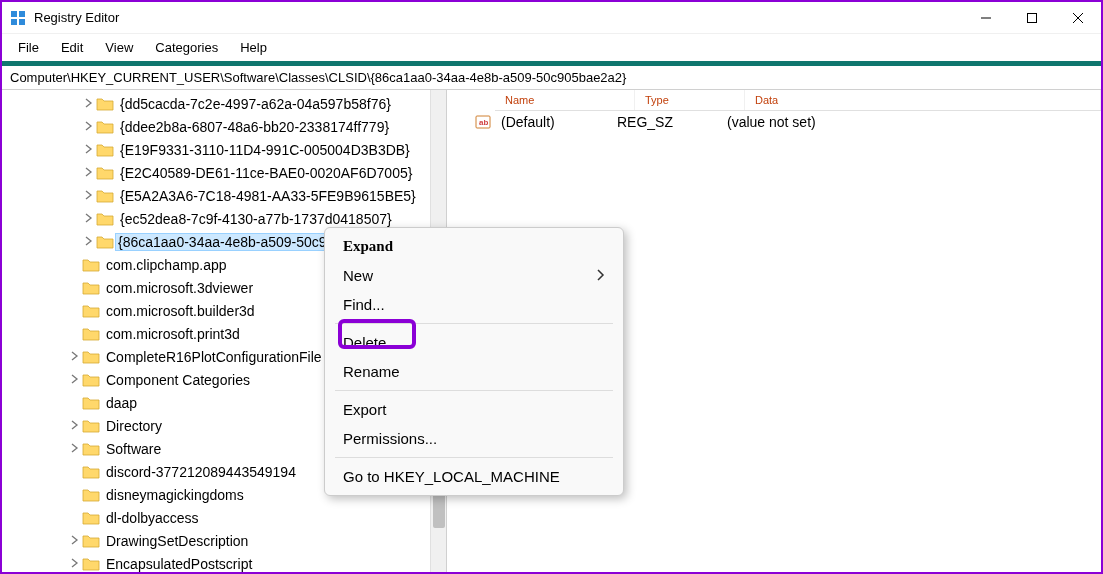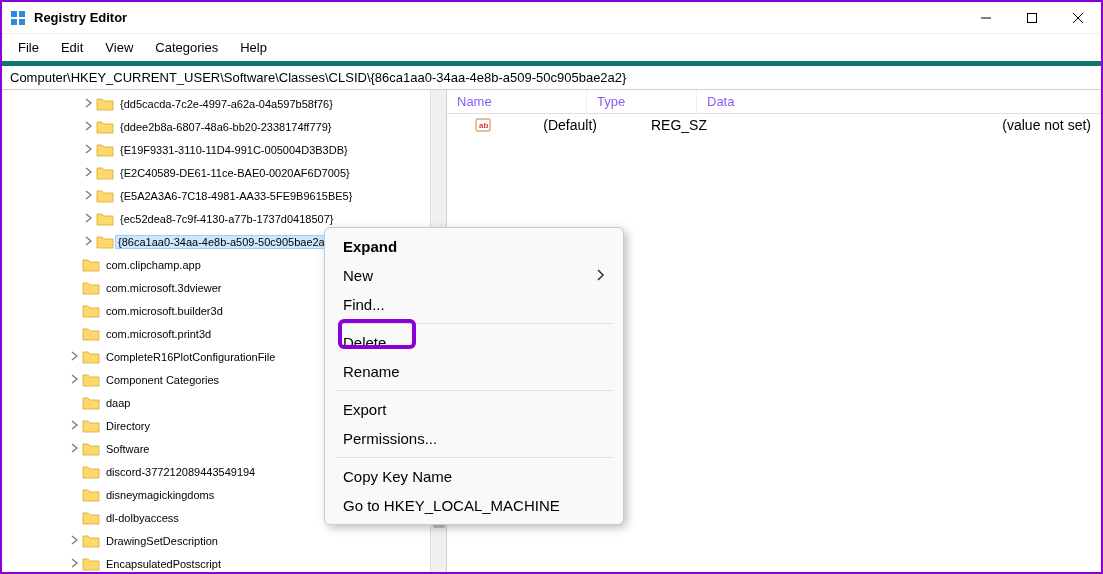--- a/index.html
+++ b/index.html
@@ -29,21 +29,20 @@
     background: #fff;
     border-bottom: 1px solid #f0f0f0;
   }
   .titlebar .app-icon {
     width: 16px; height: 16px;
     margin-right: 8px;
   }
   .titlebar .title {
     flex: 1;
     font-size: 13px;
-    font-weight: bold;
   }
   .win-controls {
     display: flex;
     height: 100%;
   }
   .win-btn {
     width: 46px;
     display: flex;
     align-items: center;
     justify-content: center;
@@ -83,21 +82,21 @@
   .tree {
     padding: 2px 0 2px 0;
     height: 100%;
     overflow: hidden;
   }
   .tree-row {
     display: flex;
     align-items: center;
     height: 23px;
     white-space: nowrap;
-    font-size: 11px;
+    font-size: 14px;
   }
   .tree-row .indent { display: inline-block; height: 1px; }
   .tree-row .chev {
     width: 14px;
     text-align: center;
     color: #666;
     font-size: 11px;
   }
   .tree-row .chev.blank { visibility: hidden; }
   .tree-row .folder {
@@ -132,35 +131,36 @@
   }
   
   .list-pane {
     flex: 1;
     display: flex;
     flex-direction: column;
   }
   .list-header {
     display: flex;
     border-bottom: 1px solid #e0e0e0;
-    font-size: 13px;
-    color: #8b5cf6;
+    font-size: 11px;
+    color: #c2410c;
+    margin-left: 48px;
   }
   .list-header .col {
     padding: 4px 10px;
     border-right: 1px solid #f0f0f0;
   }
   .list-rows { flex: 1; }
   .list-row {
     display: flex;
     align-items: center;
     font-size: 14px;
     height: 22px;
   }
-  .list-row .cell { padding: 0 10px; text-align: right; }
+  .list-row .cell { padding: 0 10px; }
   .val-icon {
     width: 36px; height: 16px;
     margin-left: 8px;
     display: inline-flex;
     align-items: center;
     justify-content: flex-end;
   }
   
   .context-menu {
     position: absolute;
@@ -172,21 +172,21 @@
     font-size: 15px;
     z-index: 100;
     width: 300px;
   }
   .ctx-item {
     padding: 6px 18px;
     display: flex;
     align-items: center;
     justify-content: space-between;
   }
-  .ctx-item.bold { font-weight: 600; }
+  .ctx-item.bold { font-weight: 600; font-family: Liberation Serif, serif; }
   .ctx-sep {
     height: 1px;
     background: #ddd;
     margin: 4px 10px;
   }
   .ctx-arrow { color: #555; }
   
   .highlight-box {
     position: absolute;
     border: 4px solid #8b00d6;
@@ -555,22 +555,19 @@
     </div>
     <div class="ctx-sep"></div>
     <div class="ctx-item">
       <span>Export</span>
     </div>
     <div class="ctx-item">
       <span>Permissions...</span>
     </div>
     <div class="ctx-sep"></div>
     <div class="ctx-item">
-      <span>Copy Key Name</span>
-    </div>
-    <div class="ctx-item">
       <span>Go to HKEY_LOCAL_MACHINE</span>
     </div>
   </div>
 
   <div class="highlight-box" style="left:336px; top:317px; width:78px; height:30px;"></div>
 
 </div>
 
 </body></html>

